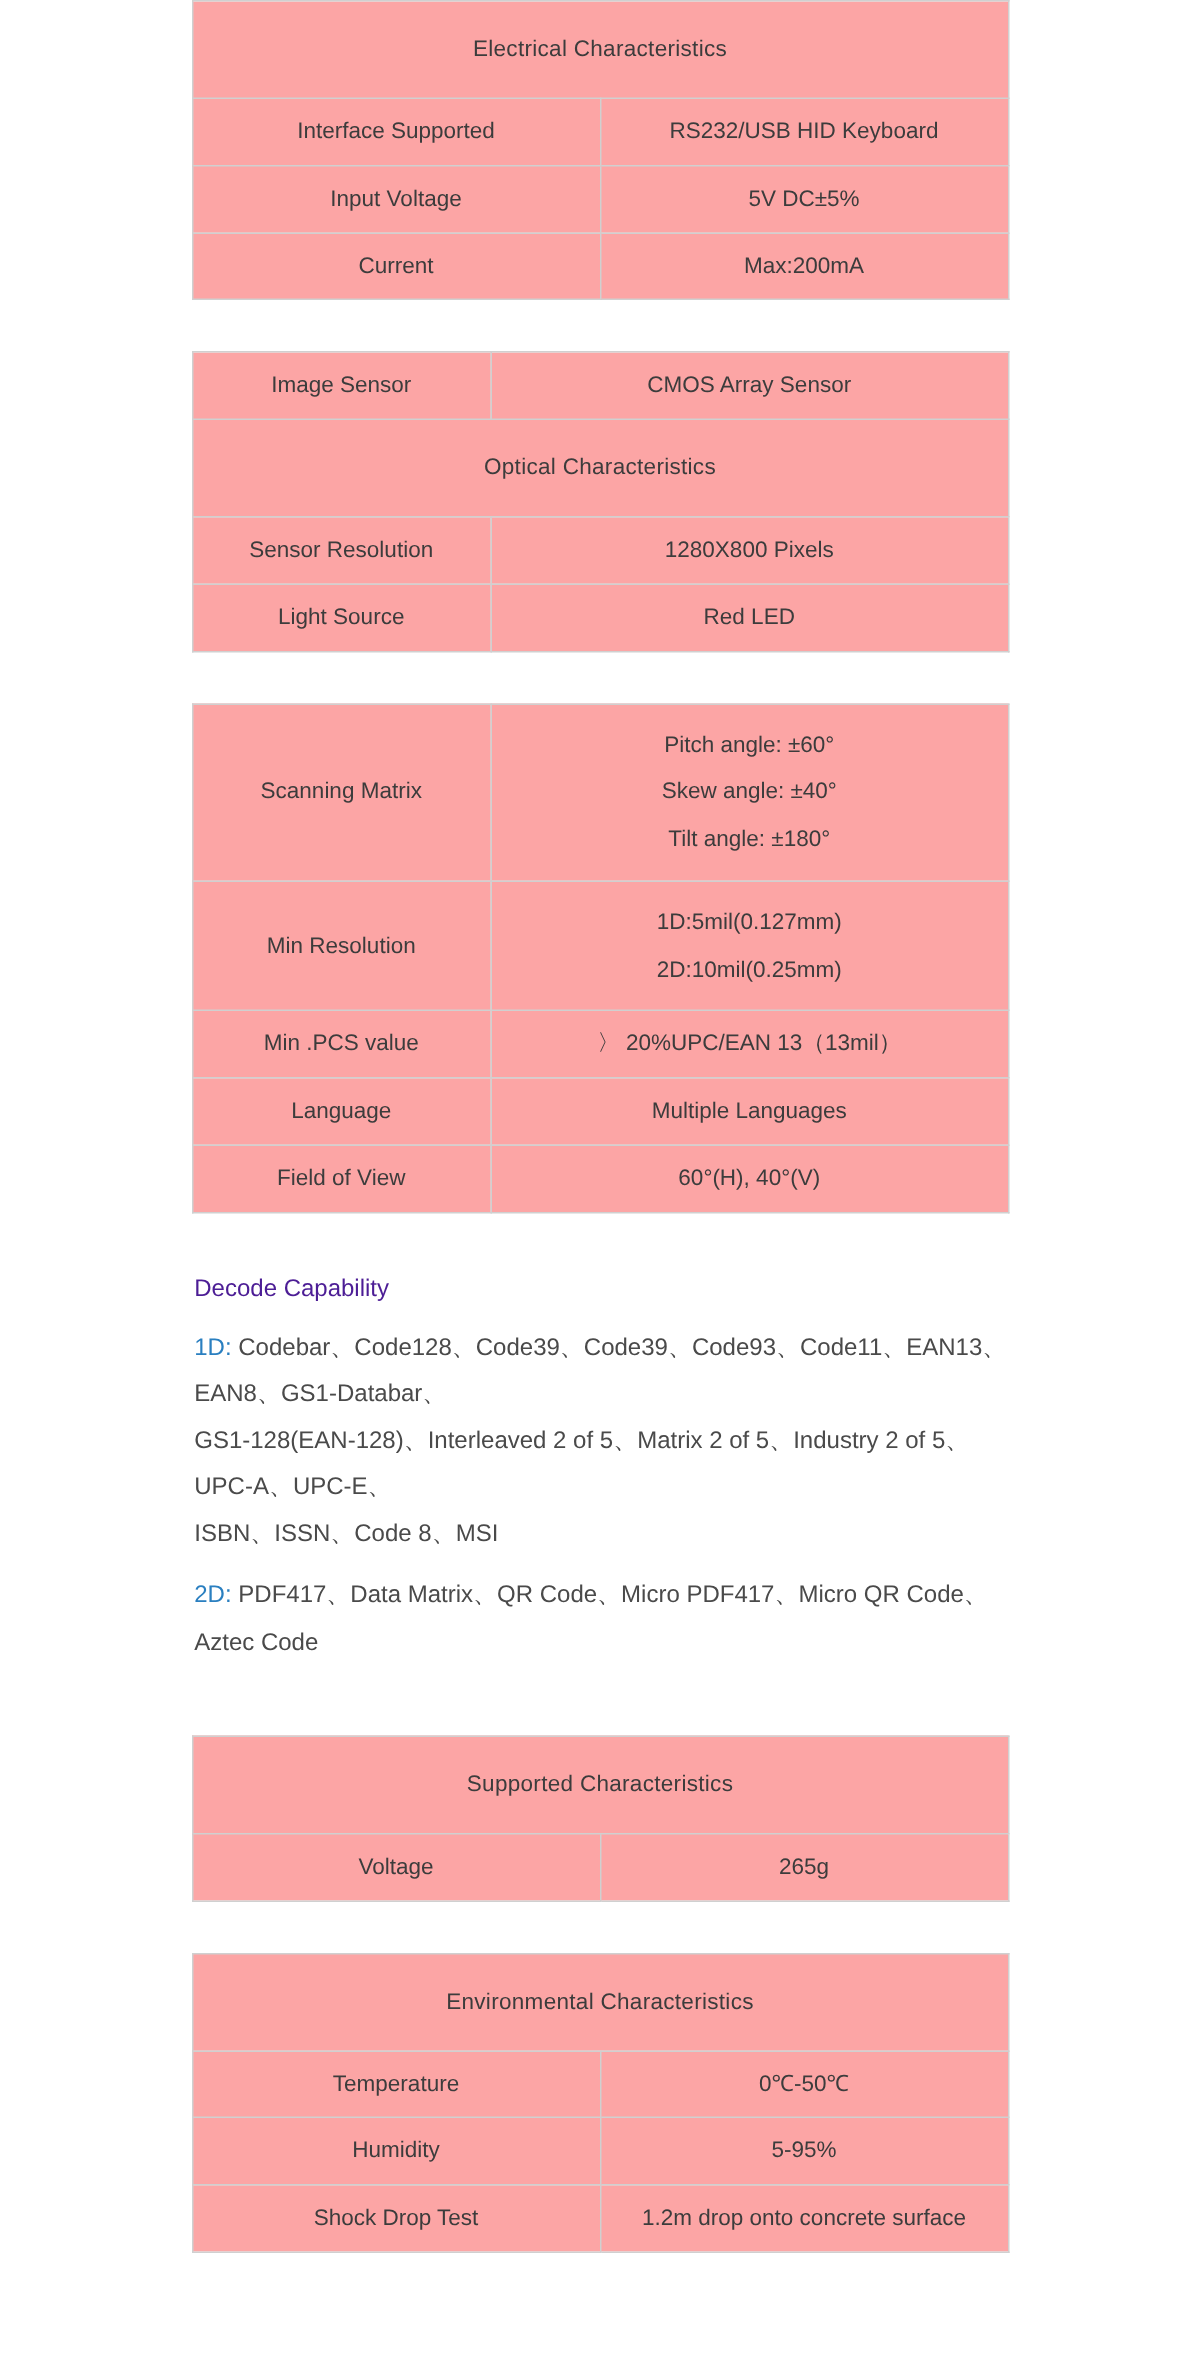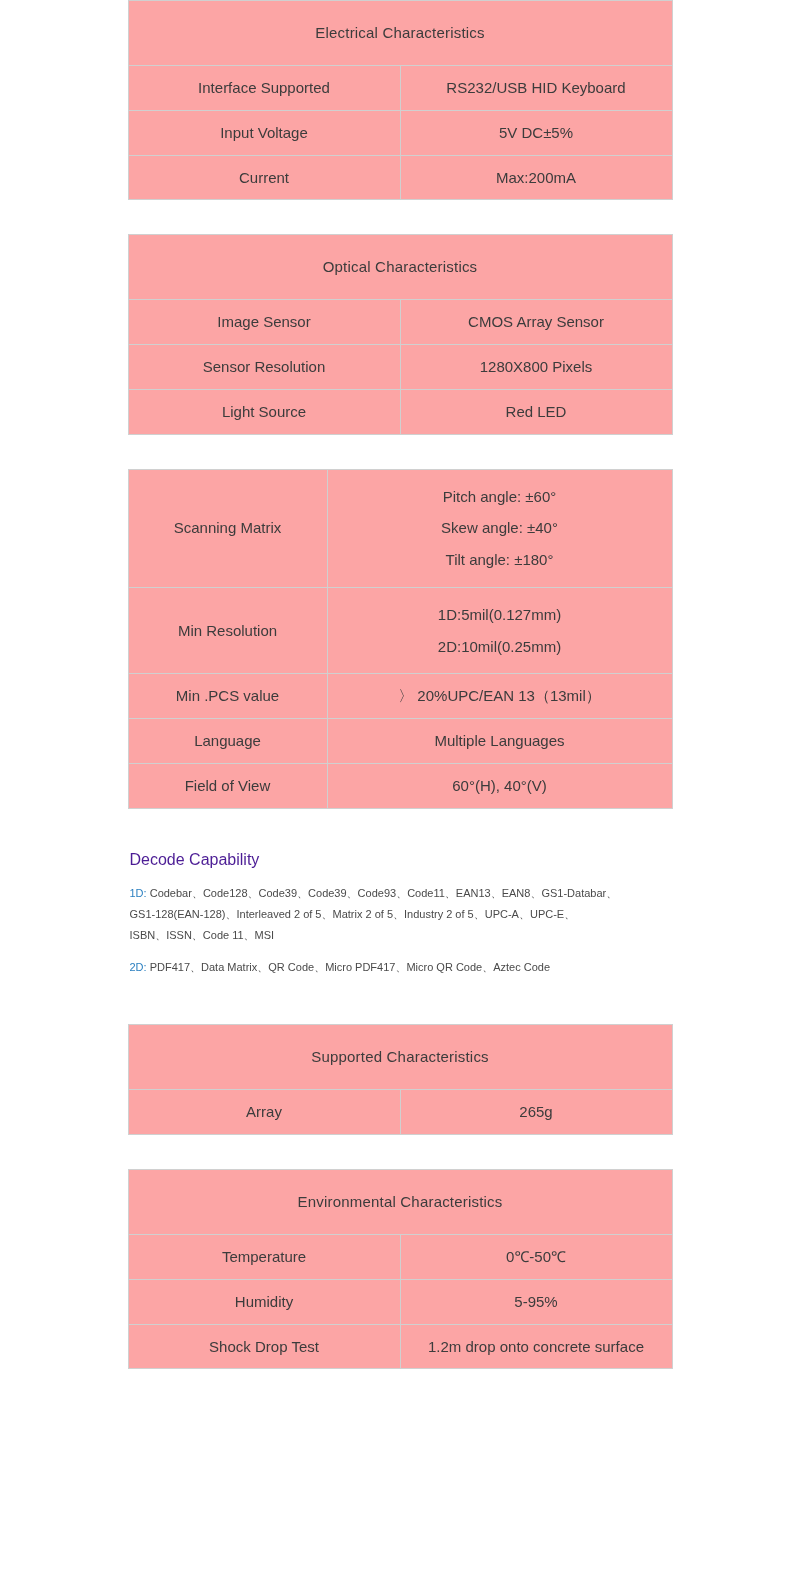--- a/index.html
+++ b/index.html
@@ -65,21 +65,21 @@
     width: 545px;
     margin: 0 auto;
     padding-top: 4px;
   }
   .decode-title {
     font-size: 16px;
     color: #4c1d95;
     padding: 4px 0 14px 2px;
   }
   .decode-row {
-    font-size: 11px;
+    font-size: 16px;
     color: #4a4a4a;
     line-height: 1.95;
     padding-left: 2px;
   }
   .decode-tag {
     color: #2a7fc0;
   }
   .decode-body {
     color: #4a4a4a;
   }
@@ -112,25 +112,25 @@
         <td>Max:200mA</td>
       </tr>
     </tbody>
       </table>
   </div>
 
   <div class="table-block">
     <table class="spec-table">
       <tbody>
           <tr>
-        <td class="spec-header" colspan="2">Optical Characteristics</td>
-      </tr>
-      <tr>
         <td class="label-cell">Image Sensor</td>
         <td>CMOS Array Sensor</td>
+      </tr>
+      <tr>
+        <td class="spec-header" colspan="2">Optical Characteristics</td>
       </tr>
       <tr>
         <td class="label-cell">Sensor Resolution</td>
         <td>1280X800 Pixels</td>
       </tr>
       <tr>
         <td class="label-cell">Light Source</td>
         <td>Red LED</td>
       </tr>
     </tbody>
@@ -176,42 +176,42 @@
 
     <div class="decode-group">
       <div class="decode-row">
         <span class="decode-tag">1D:</span>
         <span class="decode-body">Codebar、Code128、Code39、Code39、Code93、Code11、EAN13、EAN8、GS1-Databar、</span>
       </div>
       <div class="decode-row">
         <span class="decode-body">GS1-128(EAN-128)、Interleaved 2 of 5、Matrix 2 of 5、Industry 2 of 5、UPC-A、UPC-E、</span>
       </div>
       <div class="decode-row">
-        <span class="decode-body">ISBN、ISSN、Code 11、MSI</span>
+        <span class="decode-body">ISBN、ISSN、Code 8、MSI</span>
       </div>
     </div>
 
     <div class="decode-group">
       <div class="decode-row">
         <span class="decode-tag">2D:</span>
         <span class="decode-body">PDF417、Data Matrix、QR Code、Micro PDF417、Micro QR Code、Aztec Code</span>
       </div>
     </div>
   </div>
 
   <div style="height:36px"></div>
 
   <div class="table-block">
     <table class="spec-table">
       <tbody>
           <tr>
         <td class="spec-header" colspan="2">Supported Characteristics</td>
       </tr>
       <tr>
-        <td class="label-cell">Array</td>
+        <td class="label-cell">Voltage</td>
         <td>265g</td>
       </tr>
     </tbody>
       </table>
   </div>
 
   <div class="table-block">
     <table class="spec-table">
       <tbody>
           <tr>

